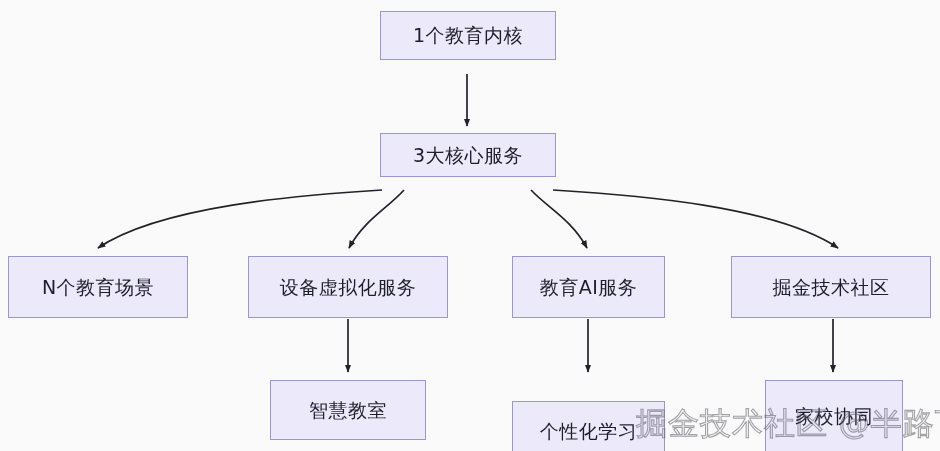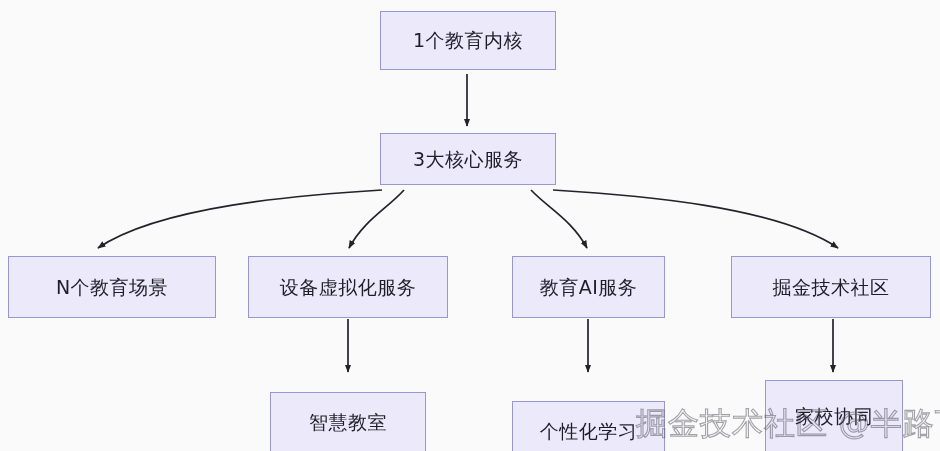--- a/index.html
+++ b/index.html
@@ -81,45 +81,45 @@
 
     <path d="M553,190 C636,195 776,206 838,248" fill="none" stroke="#22222a" stroke-width="1.7" marker-end="url(#arrowhead)"></path>
 
     <path d="M348,319 L348,372" fill="none" stroke="#22222a" stroke-width="1.7" marker-end="url(#arrowhead)"></path>
 
     <path d="M588,319 L588,372" fill="none" stroke="#22222a" stroke-width="1.7" marker-end="url(#arrowhead)"></path>
 
     <path d="M833,319 L833,372" fill="none" stroke="#22222a" stroke-width="1.7" marker-end="url(#arrowhead)"></path>
   </svg>
 
-  <div class="node" style="left:380px; top:11px; width:176px; height:59px;">
+  <div class="node" style="left:380px; top:11px; width:176px; height:49px;">
     <span class="node-label">1个教育内核</span>
   </div>
 
-  <div class="node" style="left:380px; top:133px; width:176px; height:52px;">
+  <div class="node" style="left:380px; top:133px; width:176px; height:44px;">
     <span class="node-label">3大核心服务</span>
   </div>
 
-  <div class="node" style="left:8px; top:256px; width:208px; height:62px;">
+  <div class="node" style="left:8px; top:256px; width:180px; height:62px;">
     <span class="node-label">N个教育场景</span>
   </div>
 
   <div class="node" style="left:512px; top:256px; width:153px; height:62px;">
     <span class="node-label">教育AI服务</span>
   </div>
 
   <div class="node" style="left:248px; top:256px; width:200px; height:62px;">
     <span class="node-label">设备虚拟化服务</span>
   </div>
 
   <div class="node" style="left:731px; top:256px; width:200px; height:62px;">
     <span class="node-label">掘金技术社区</span>
   </div>
 
-  <div class="node" style="left:270px; top:392px; width:156px; height:60px;">
+  <div class="node" style="left:270px; top:380px; width:156px; height:60px;">
     <span class="node-label">智慧教室</span>
   </div>
 
   <div class="node" style="left:512px; top:401px; width:153px; height:60px;">
     <span class="node-label">个性化学习</span>
   </div>
 
   <div class="node" style="left:765px; top:380px; width:138px; height:72px;">
     <span class="node-label">家校协同</span>
   </div>

